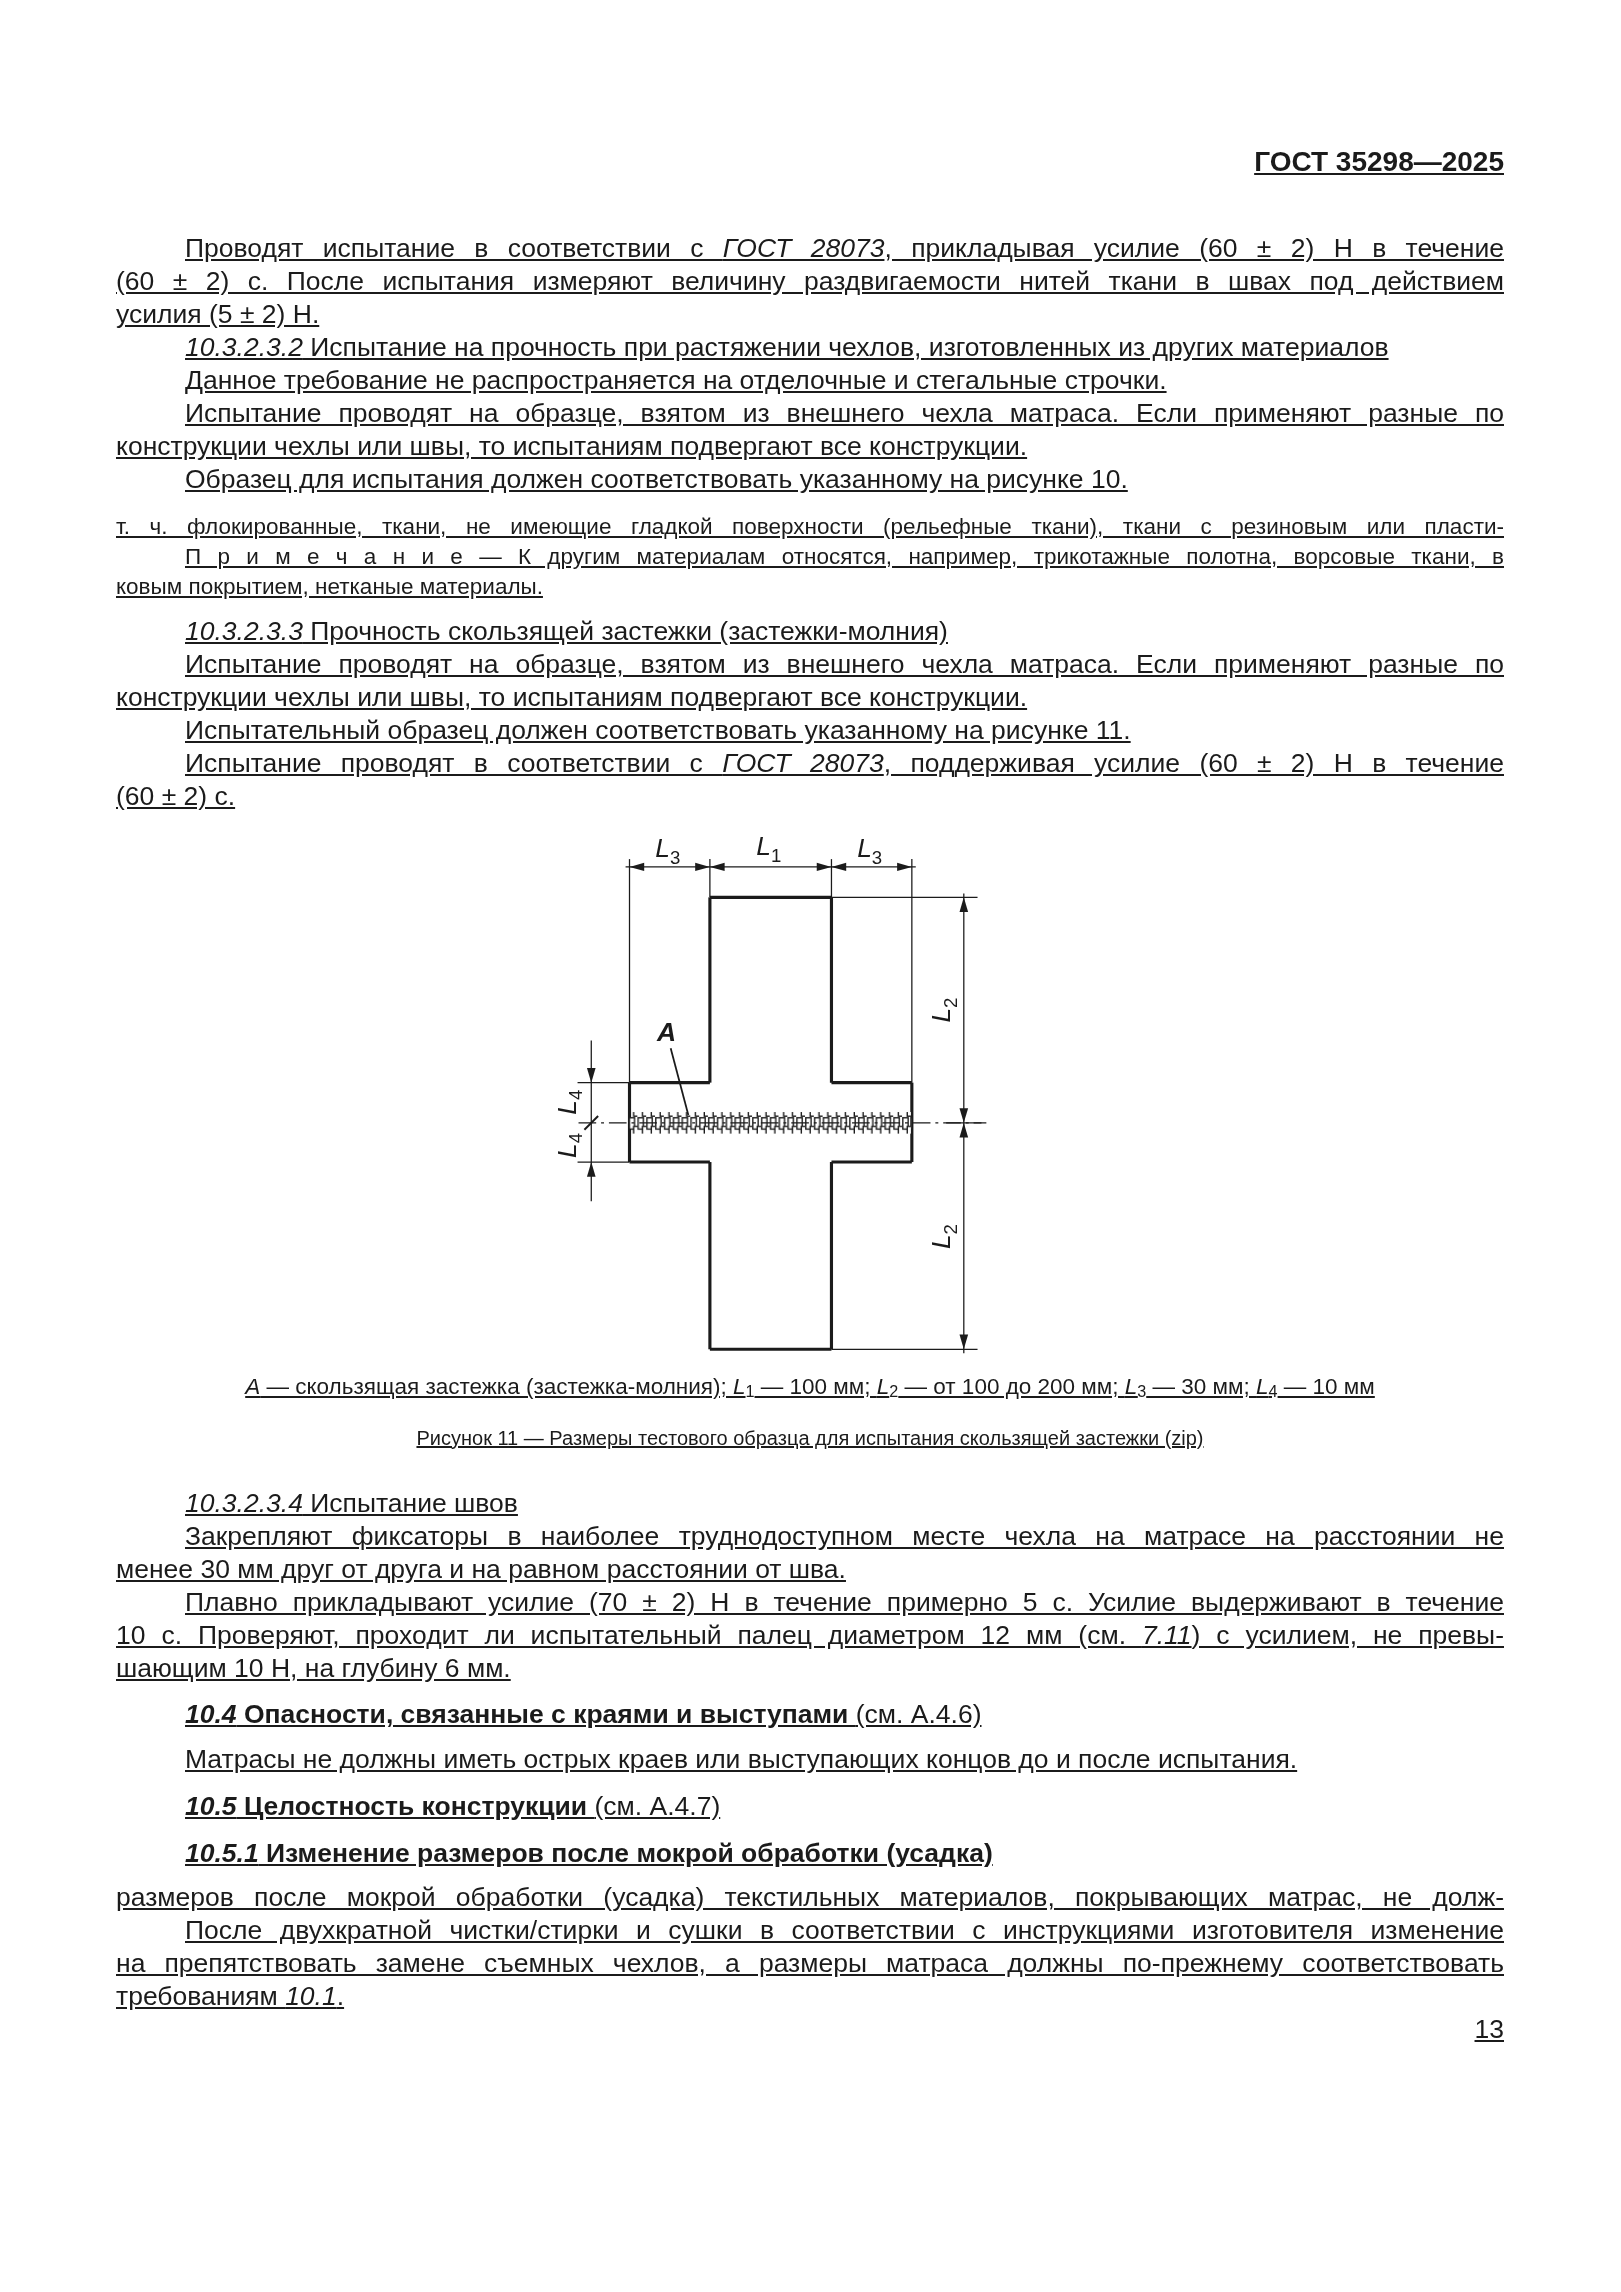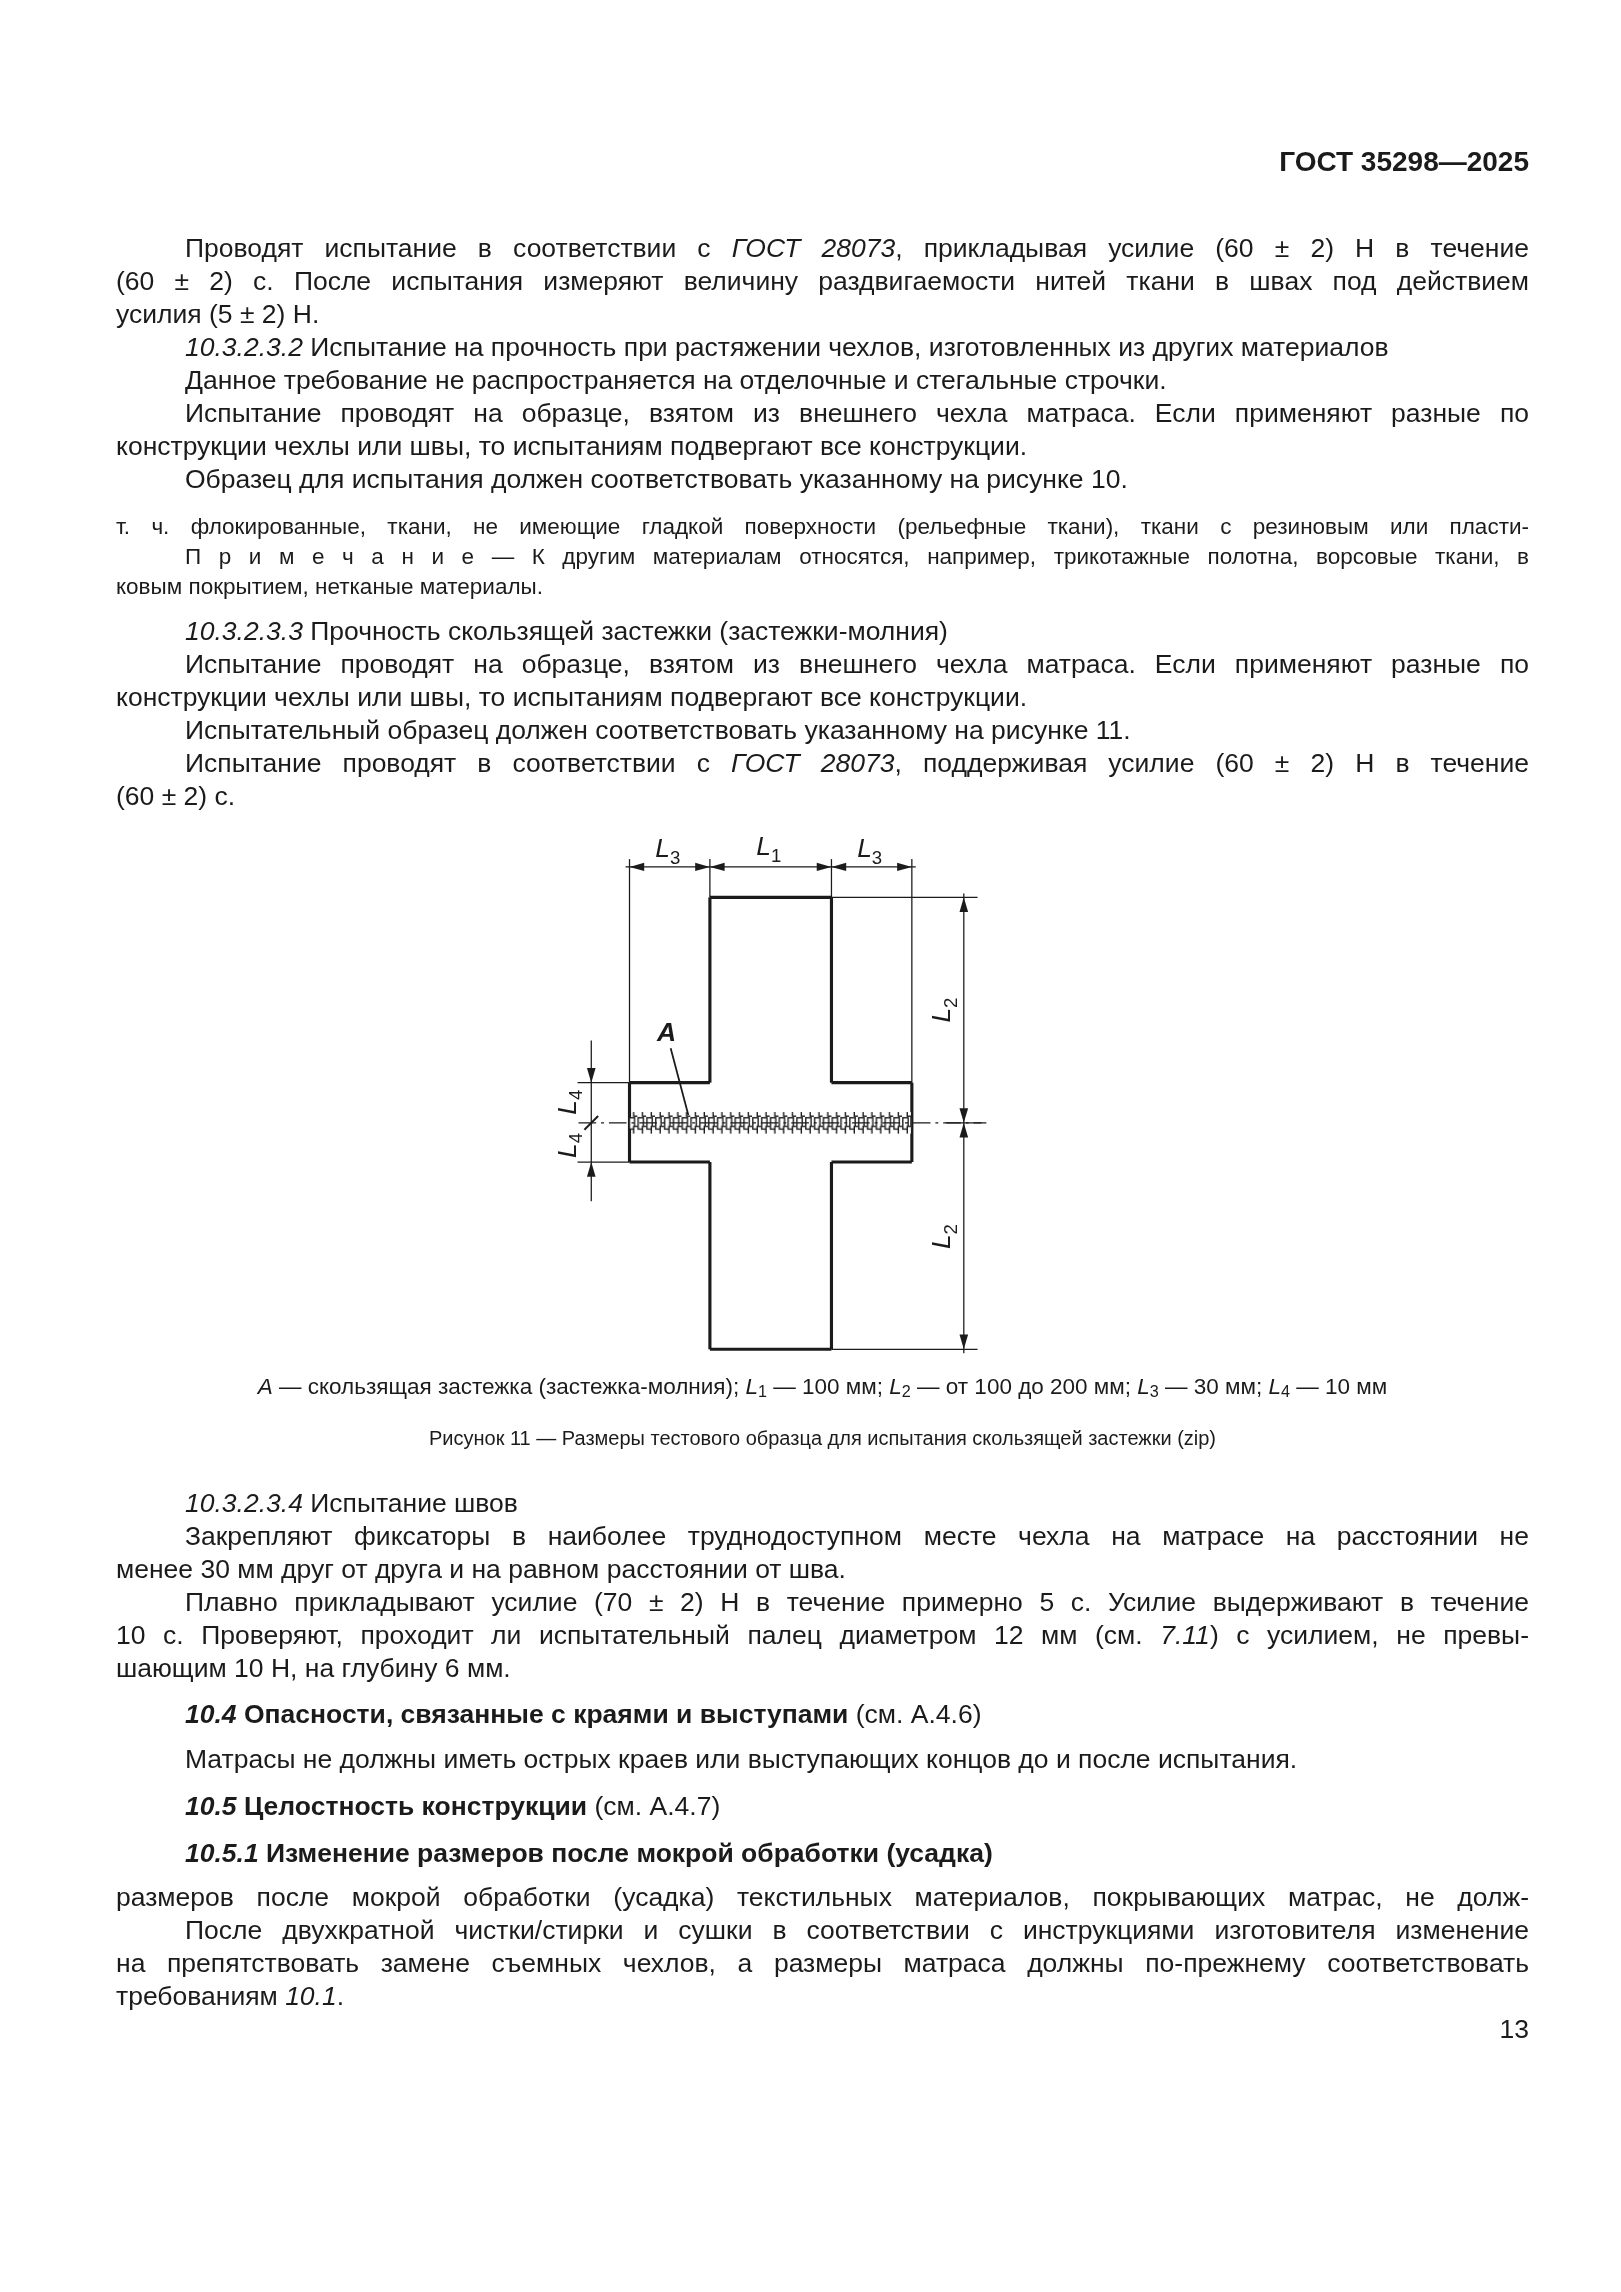--- a/index.html
+++ b/index.html
@@ -5,22 +5,23 @@
   html,body{margin:0;padding:0;background:#e8e8e8;}
   .page{
     position:relative;
     width:1621px;height:2293px;
     background:#ffffff;
     color:#1b1b1b;
     font-family:"Liberation Sans", sans-serif;
     font-size:26.5px;
     line-height:33px;
     box-sizing:border-box;
-    padding:147px 92px 0 116px;
+    padding:147px 117px 0 116px;
     overflow:hidden;
+    text-decoration:underline;
   }
   .doc-header{
     text-align:right;
     font-weight:bold;
     font-size:28px;
     line-height:29px;
   }
   .content{margin-top:56px;}
   .blk{margin:0;}
   .line{text-align:justify;text-align-last:justify;}

